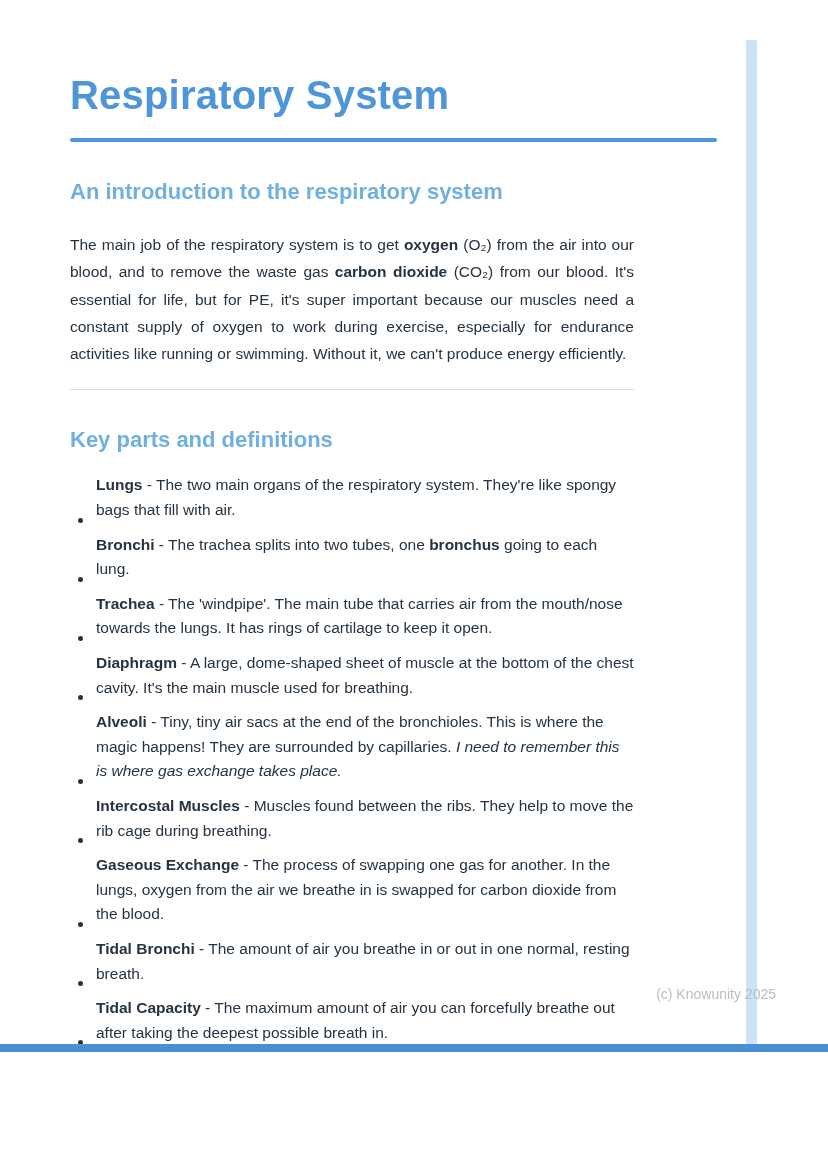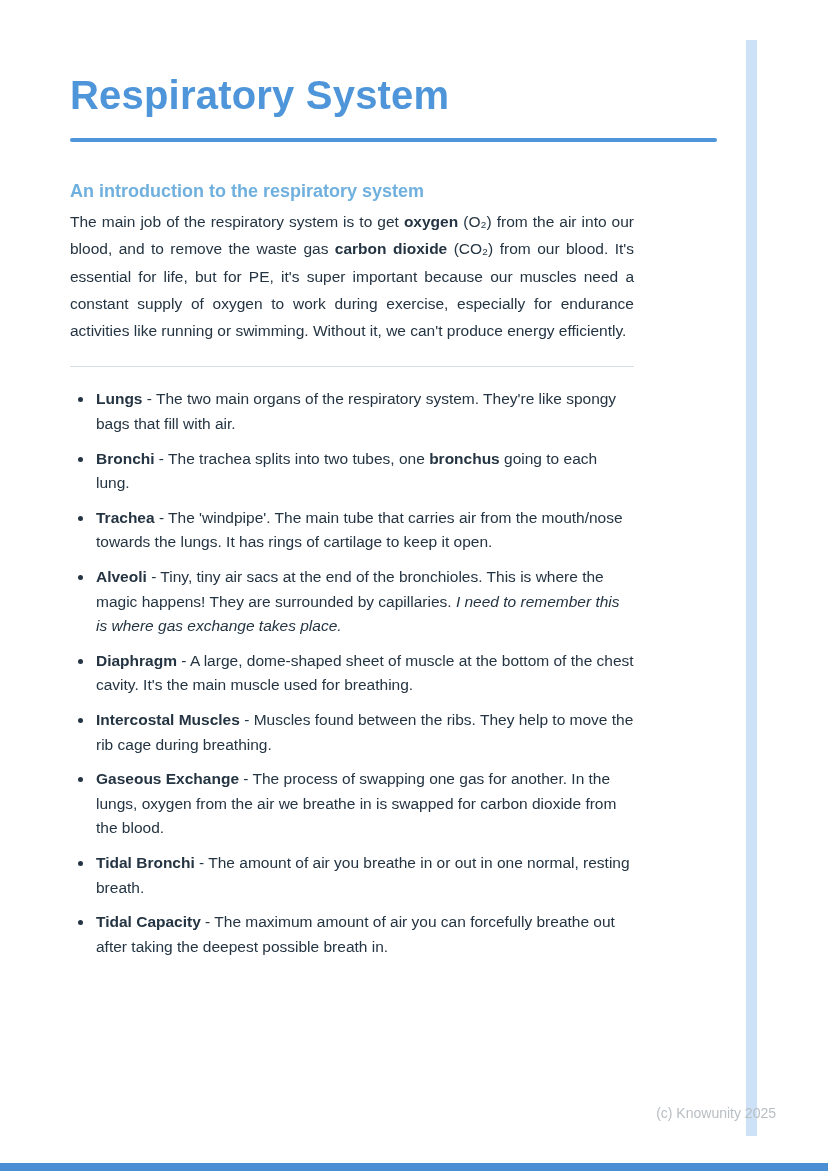--- a/index.html
+++ b/index.html
@@ -4,21 +4,21 @@
 <style>
   * { margin: 0; padding: 0; box-sizing: border-box; }
   html, body { background: #ffffff; }
   body {
     font-family: "Liberation Sans", "DejaVu Sans", sans-serif;
     color: var(--body-text, #243442);
   }
   .page {
     position: relative;
     width: 828px;
-    height: 1171px;
+    height: 1052px;
     background: #ffffff;
     overflow: hidden;
     margin: 0 auto;
   }
   .side-stripe {
     position: absolute;
     right: 71px;
     top: 40px;
     width: 11px;
     height: 1096px;
@@ -47,45 +47,45 @@
     width: 647px;
   }
   .title-rule {
     width: 647px;
     height: 4px;
     background: var(--title-blue, #4e95d9);
     border-radius: 2px;
     margin-top: 20px;
   }
   h2.section-heading {
-    font-size: 18px;
+    font-size: 22px;
     line-height: 27px;
     font-weight: 700;
     color: var(--heading-blue, #6fb0de);
     margin-top: 36px;
   }
   p.intro {
-    margin-top: 3px;
+    margin-top: 26px;
     font-size: 15.5px;
     line-height: 27.3px;
     text-align: justify;
     color: var(--body-text, #243442);
   }
   hr.divider {
     border: none;
     border-top: 1px solid var(--divider, #d8dde2);
     margin-top: 22px;
   }
   ul.parts-list {
     list-style: none;
     margin-top: 20px;
   }
   ul.parts-list li {
     display: flex;
-    align-items: flex-start;
+    align-items: flex-end;
     margin-bottom: 10px;
     font-size: 15.5px;
     line-height: 24.6px;
   }
   .dot {
     flex: none;
     width: 5px;
     height: 5px;
     border-radius: 50%;
     background: var(--body-text, #243442);
@@ -111,40 +111,41 @@
 
   <div class="content">
     <h1 class="doc-title">Respiratory System</h1>
     <div class="title-rule"></div>
 
     <h2 class="section-heading">An introduction to the respiratory system</h2>
     <p class="intro"><span>The main job of the respiratory system is to get </span><span class="b">oxygen</span><span> (O₂) from the air into our blood, and to remove the waste gas </span><span class="b">carbon dioxide</span><span> (CO₂) from our blood. It's essential for life, but for PE, it's super important because our muscles need a constant supply of oxygen to work during exercise, especially for endurance activities like running or swimming. Without it, we can't produce energy efficiently.</span></p>
 
     <hr class="divider">
 
+    <h2 class="section-heading">Key parts and definitions</h2>
     <ul class="parts-list">
         <li>
           <span class="dot"></span>
           <div class="item-text"><span class="b">Lungs</span><span> - The two main organs of the respiratory system. They're like spongy bags that fill with air.</span></div>
         </li>
         <li>
           <span class="dot"></span>
           <div class="item-text"><span class="b">Bronchi</span><span> - The trachea splits into two tubes, one </span><span class="b">bronchus</span><span> going to each lung.</span></div>
         </li>
         <li>
           <span class="dot"></span>
           <div class="item-text"><span class="b">Trachea</span><span> - The 'windpipe'. The main tube that carries air from the mouth/nose towards the lungs. It has rings of cartilage to keep it open.</span></div>
         </li>
         <li>
           <span class="dot"></span>
-          <div class="item-text"><span class="b">Alveoli</span><span> - Tiny, tiny air sacs at the end of the bronchioles. This is where the magic happens! They are surrounded by capillaries. </span><span class="i">I need to remember this is where gas exchange takes place.</span></div>
+          <div class="item-text"><span class="b">Diaphragm</span><span> - A large, dome-shaped sheet of muscle at the bottom of the chest cavity. It's the main muscle used for breathing.</span></div>
         </li>
         <li>
           <span class="dot"></span>
-          <div class="item-text"><span class="b">Diaphragm</span><span> - A large, dome-shaped sheet of muscle at the bottom of the chest cavity. It's the main muscle used for breathing.</span></div>
+          <div class="item-text"><span class="b">Alveoli</span><span> - Tiny, tiny air sacs at the end of the bronchioles. This is where the magic happens! They are surrounded by capillaries. </span><span class="i">I need to remember this is where gas exchange takes place.</span></div>
         </li>
         <li>
           <span class="dot"></span>
           <div class="item-text"><span class="b">Intercostal Muscles</span><span> - Muscles found between the ribs. They help to move the rib cage during breathing.</span></div>
         </li>
         <li>
           <span class="dot"></span>
           <div class="item-text"><span class="b">Gaseous Exchange</span><span> - The process of swapping one gas for another. In the lungs, oxygen from the air we breathe in is swapped for carbon dioxide from the blood.</span></div>
         </li>
         <li>

